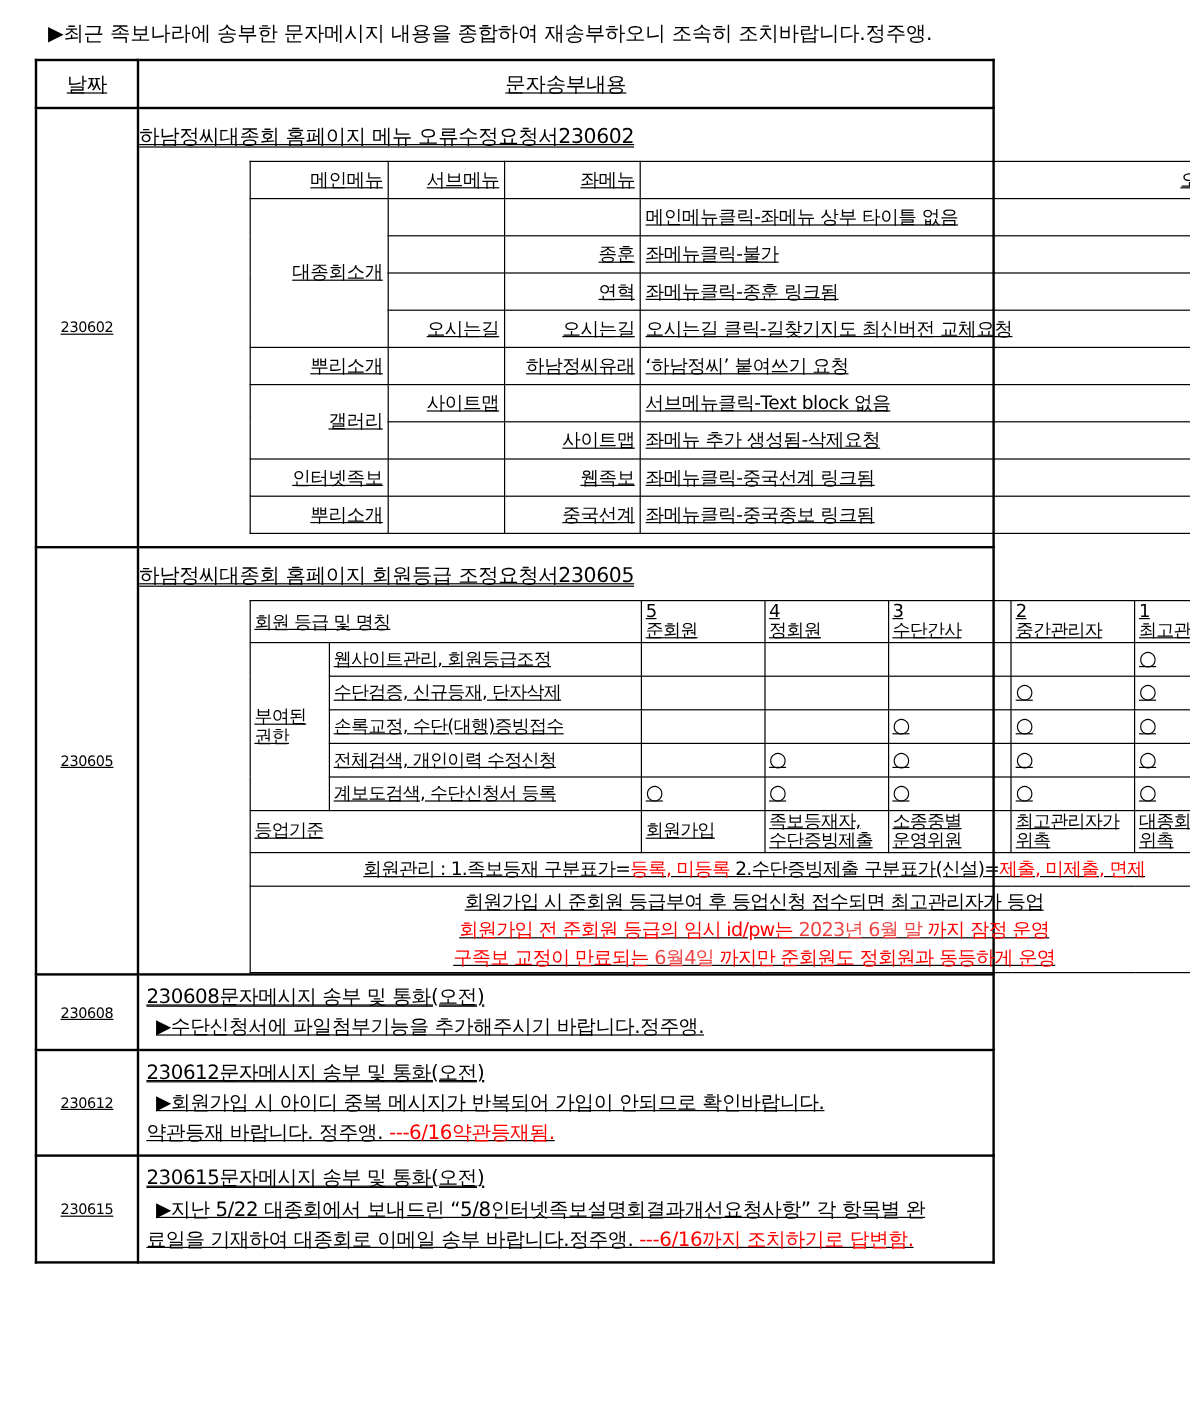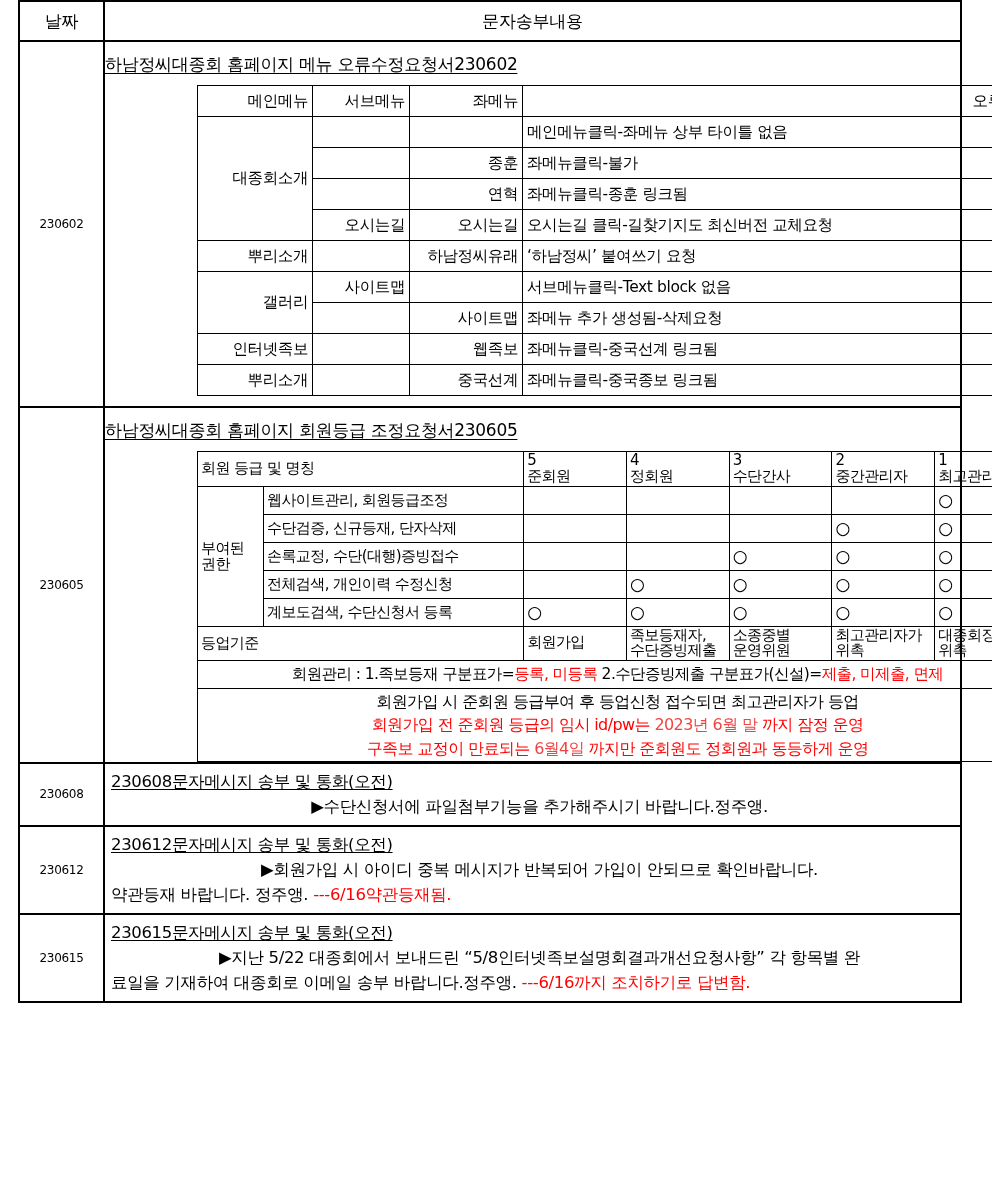--- a/index.html
+++ b/index.html
@@ -32,23 +32,24 @@
     font-size: 17px;
     line-height: 1.25;
     letter-spacing: -0.2px;
     white-space: nowrap;
   }
 
   
   table.outer {
     border-collapse: collapse;
     table-layout: fixed;
-    margin: 0 0 0 18px;
-    width: 944px;
+    margin: 0 0 0 29px;
+    width: 800px;
     border: 2.5px solid #000;
+    text-decoration: underline;
   }
   table.outer > thead > tr > th,
   table.outer > tbody > tr > td {
     border: 2.5px solid #000;
     padding: 0;
     vertical-align: middle;
   }
   .col-date { width: 85px; }
   .col-body { width: auto; }
 
@@ -155,27 +156,28 @@
 
   
   .txt-block {
     padding: 5px 0 6px 6px;
     font-size: 16.5px;
     line-height: 1.52;
     letter-spacing: -0.35px;
   }
   .txt-block .u { text-decoration: underline; text-underline-offset: 2px; }
   .txt-block p { margin: 0; }
-  .indent { padding-left: 8px; text-align: center; }
+  .indent { padding-left: 8px; }
 </style>
 </head>
 <body>
 
 <div class="page">
 
+  <p class="intro">▶최근 족보나라에 송부한 문자메시지 내용을 종합하여 재송부하오니 조속히 조치바랍니다.정주앵.</p>
 
   <table class="outer">
     <colgroup>
         <col class="col-date">
         <col class="col-body">
       </colgroup>
     <thead>
       <tr>
         <th class="head-cell">날짜</th>
         <th class="head-cell">문자송부내용</th>

